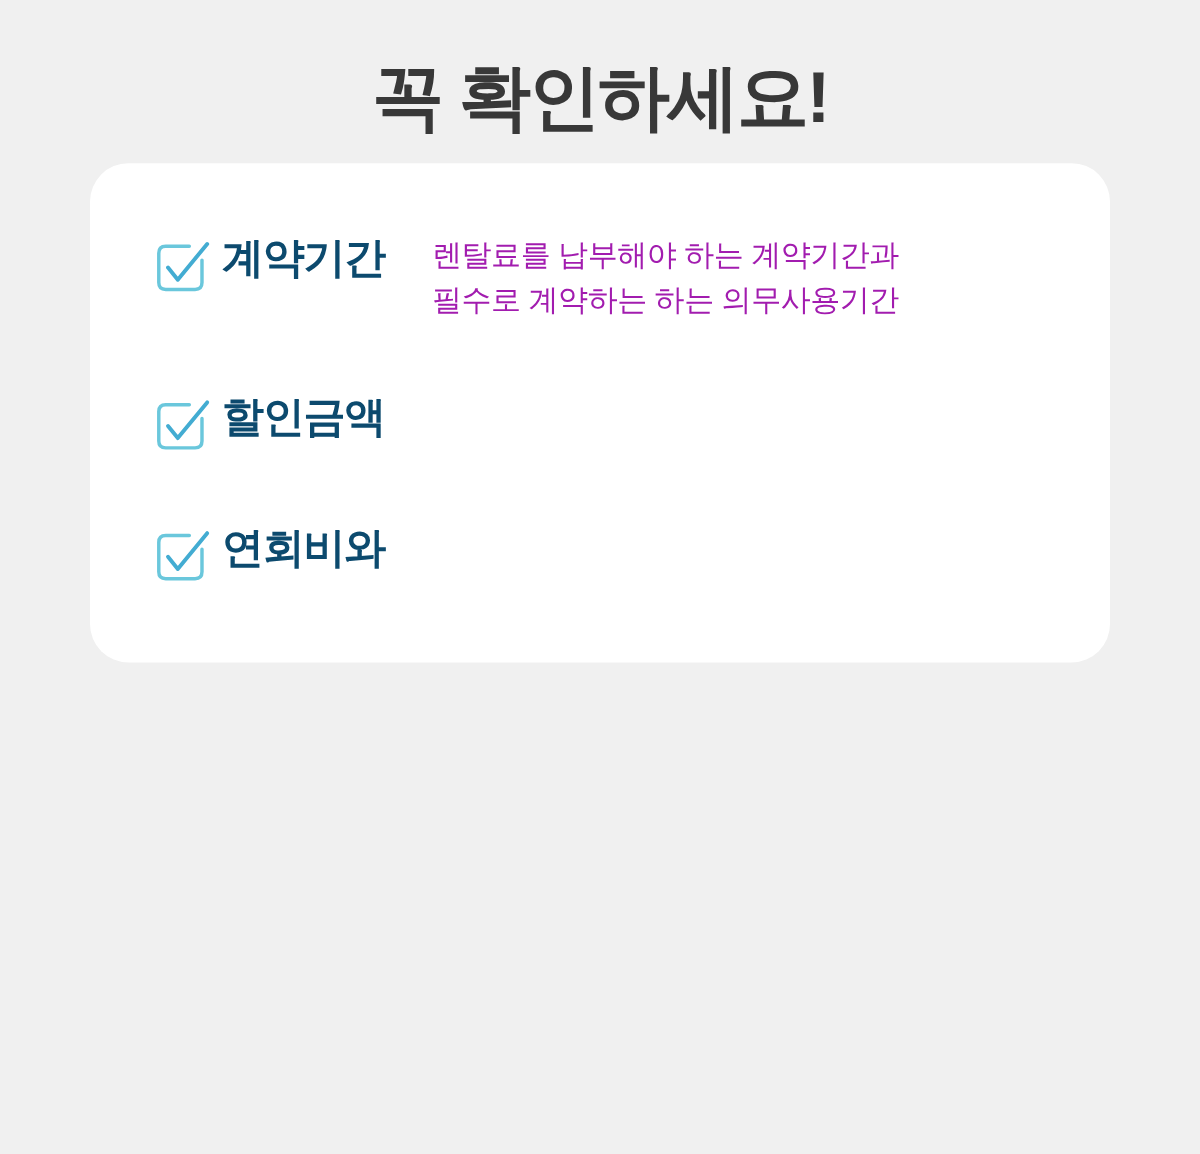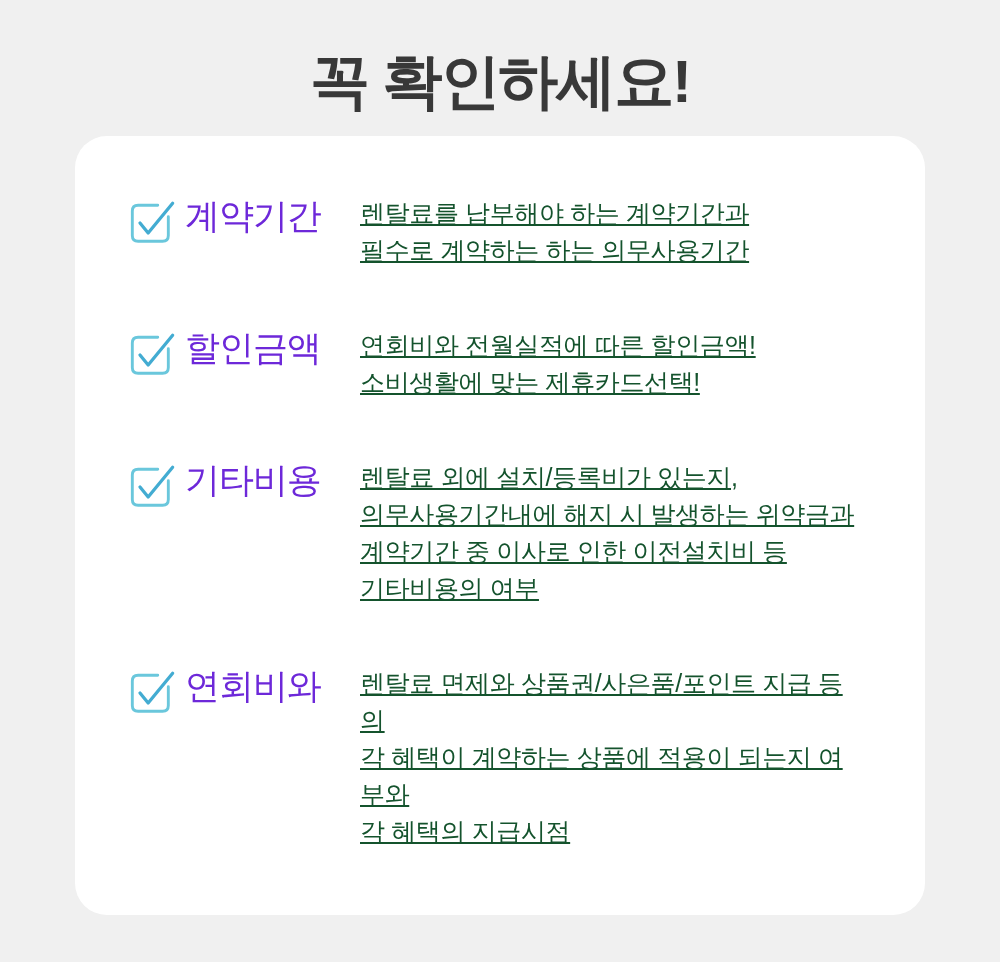--- a/index.html
+++ b/index.html
@@ -45,34 +45,33 @@
     width: 48px;
     height: 46px;
     margin-top: 1px;
   }
   .item-icon svg { display: block; width: 48px; height: 46px; }
   .item-title {
     flex: 0 0 auto;
     width: 175px;
     margin-left: 9px;
     font-size: 35px;
-    font-weight: 400;
+    font-weight: 700;
     letter-spacing: -0.03em;
-    color: #6d28d9;
+    color: #0c4a6e;
     line-height: 40px;
     margin-top: -3px;
   }
   .item-desc {
     flex: 1 1 auto;
     font-size: 25px;
     letter-spacing: -0.015em;
-    color: #14532d;
+    color: #a21caf;
     line-height: 37px;
     margin-top: -4px;
-    text-decoration: underline;
   }
   .desc-line { display: block; }
 </style>
 </head>
 <body>
 
 <div class="page">
 
   <h1 class="page-title">꼭 확인하세요!</h1>
 
@@ -93,51 +92,27 @@
     </div>
 
     <div class="item">
       <span class="item-icon">
         <svg viewBox="0 0 50 46" fill="none" xmlns="http://www.w3.org/2000/svg">
           <path d="M 31 4.5 H 10.5 Q 4.5 4.5 4.5 10.5 V 36 Q 4.5 42 10.5 42 H 36 Q 42 42 42 36 V 16.5" fill="none" stroke-width="3" stroke-linecap="round" stroke="#6ac7dc"></path>
           <path d="M 12.5 23 L 21 33.5 L 46.5 2.5" fill="none" stroke-width="3.4" stroke-linecap="round" stroke-linejoin="round" stroke="#43acd2"></path>
         </svg>
       </span>
       <h2 class="item-title">할인금액</h2>
-      <div class="item-desc">
-        <span class="desc-line">연회비와 전월실적에 따른 할인금액!</span>
-        <span class="desc-line">소비생활에 맞는 제휴카드선택!</span>
-      </div>
     </div>
 
-    <div class="item">
-      <span class="item-icon">
-        <svg viewBox="0 0 50 46" fill="none" xmlns="http://www.w3.org/2000/svg">
-          <path d="M 31 4.5 H 10.5 Q 4.5 4.5 4.5 10.5 V 36 Q 4.5 42 10.5 42 H 36 Q 42 42 42 36 V 16.5" fill="none" stroke-width="3" stroke-linecap="round" stroke="#6ac7dc"></path>
-          <path d="M 12.5 23 L 21 33.5 L 46.5 2.5" fill="none" stroke-width="3.4" stroke-linecap="round" stroke-linejoin="round" stroke="#43acd2"></path>
-        </svg>
-      </span>
-      <h2 class="item-title">기타비용</h2>
-      <div class="item-desc">
-        <span class="desc-line">렌탈료 외에 설치/등록비가 있는지,</span>
-        <span class="desc-line">의무사용기간내에 해지 시 발생하는 위약금과</span>
-        <span class="desc-line">계약기간 중 이사로 인한 이전설치비 등</span>
-        <span class="desc-line">기타비용의 여부</span>
-      </div>
-    </div>
 
     <div class="item">
       <span class="item-icon">
         <svg viewBox="0 0 50 46" fill="none" xmlns="http://www.w3.org/2000/svg">
           <path d="M 31 4.5 H 10.5 Q 4.5 4.5 4.5 10.5 V 36 Q 4.5 42 10.5 42 H 36 Q 42 42 42 36 V 16.5" fill="none" stroke-width="3" stroke-linecap="round" stroke="#6ac7dc"></path>
           <path d="M 12.5 23 L 21 33.5 L 46.5 2.5" fill="none" stroke-width="3.4" stroke-linecap="round" stroke-linejoin="round" stroke="#43acd2"></path>
         </svg>
       </span>
       <h2 class="item-title">연회비와</h2>
-      <div class="item-desc">
-        <span class="desc-line">렌탈료 면제와 상품권/사은품/포인트 지급 등의</span>
-        <span class="desc-line">각 혜택이 계약하는 상품에 적용이 되는지 여부와</span>
-        <span class="desc-line">각 혜택의 지급시점</span>
-      </div>
     </div>
 
   </section>
 </div>
 
 </body></html>

